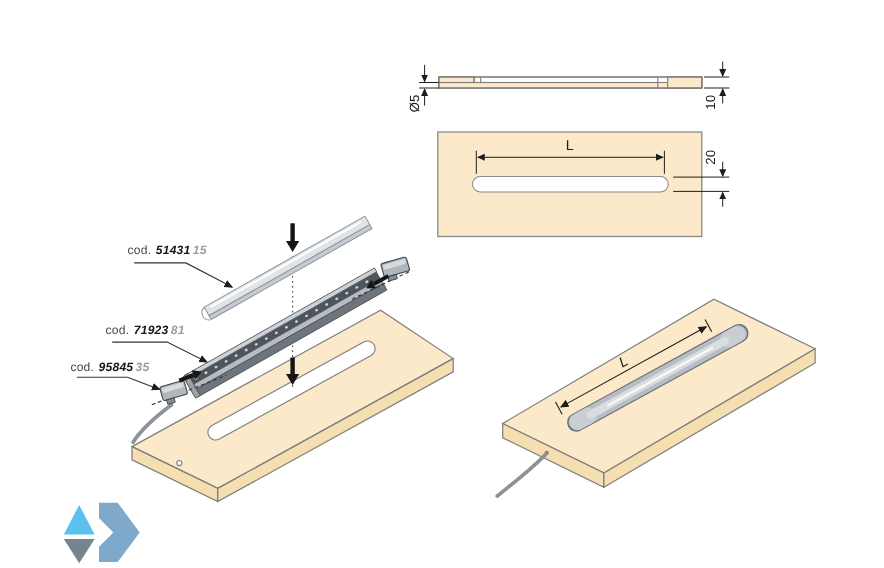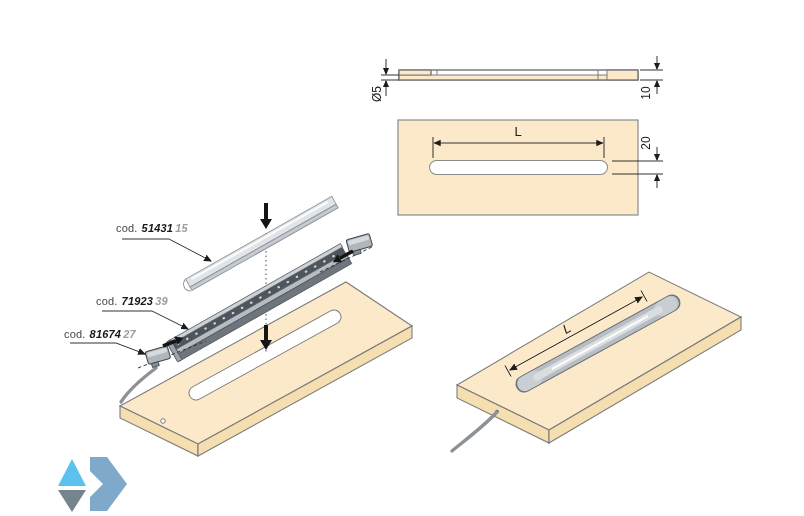--- a/index.html
+++ b/index.html
@@ -148,24 +148,24 @@
     <polygon points="72,459 86,486 58,486" fill="#5bc2f0"></polygon>
     <polygon points="58,490 86,490 72,512" fill="#76848d"></polygon>
     <polygon points="90,457 107,457 127,484 107,511 90,511 90,497 103,484 90,471" fill="#7fa9cb"></polygon>
   </g>
 </svg>
 
 <div class="part-label" style="left:116px;top:222px">
   <span class="pfx">cod.</span><span class="code">51431</span><span class="variant">15</span>
 </div>
 <div class="part-label" style="left:96px;top:295px">
-  <span class="pfx">cod.</span><span class="code">71923</span><span class="variant">39</span>
+  <span class="pfx">cod.</span><span class="code">71923</span><span class="variant">81</span>
 </div>
 <div class="part-label" style="left:64px;top:328px">
-  <span class="pfx">cod.</span><span class="code">81674</span><span class="variant">27</span>
+  <span class="pfx">cod.</span><span class="code">95845</span><span class="variant">35</span>
 </div>
 
 <div class="dim-label rot90" style="left:357px;top:87px">Ø5</div>
 <div class="dim-label rot90" style="left:626px;top:86px">10</div>
 <div class="dim-label" style="left:498px;top:125px;font-size:13px">L</div>
 <div class="dim-label rot90" style="left:626px;top:136px">20</div>
 <div class="dim-label rot29" style="left:547px;top:322px">L</div>
 
 </div>
 

